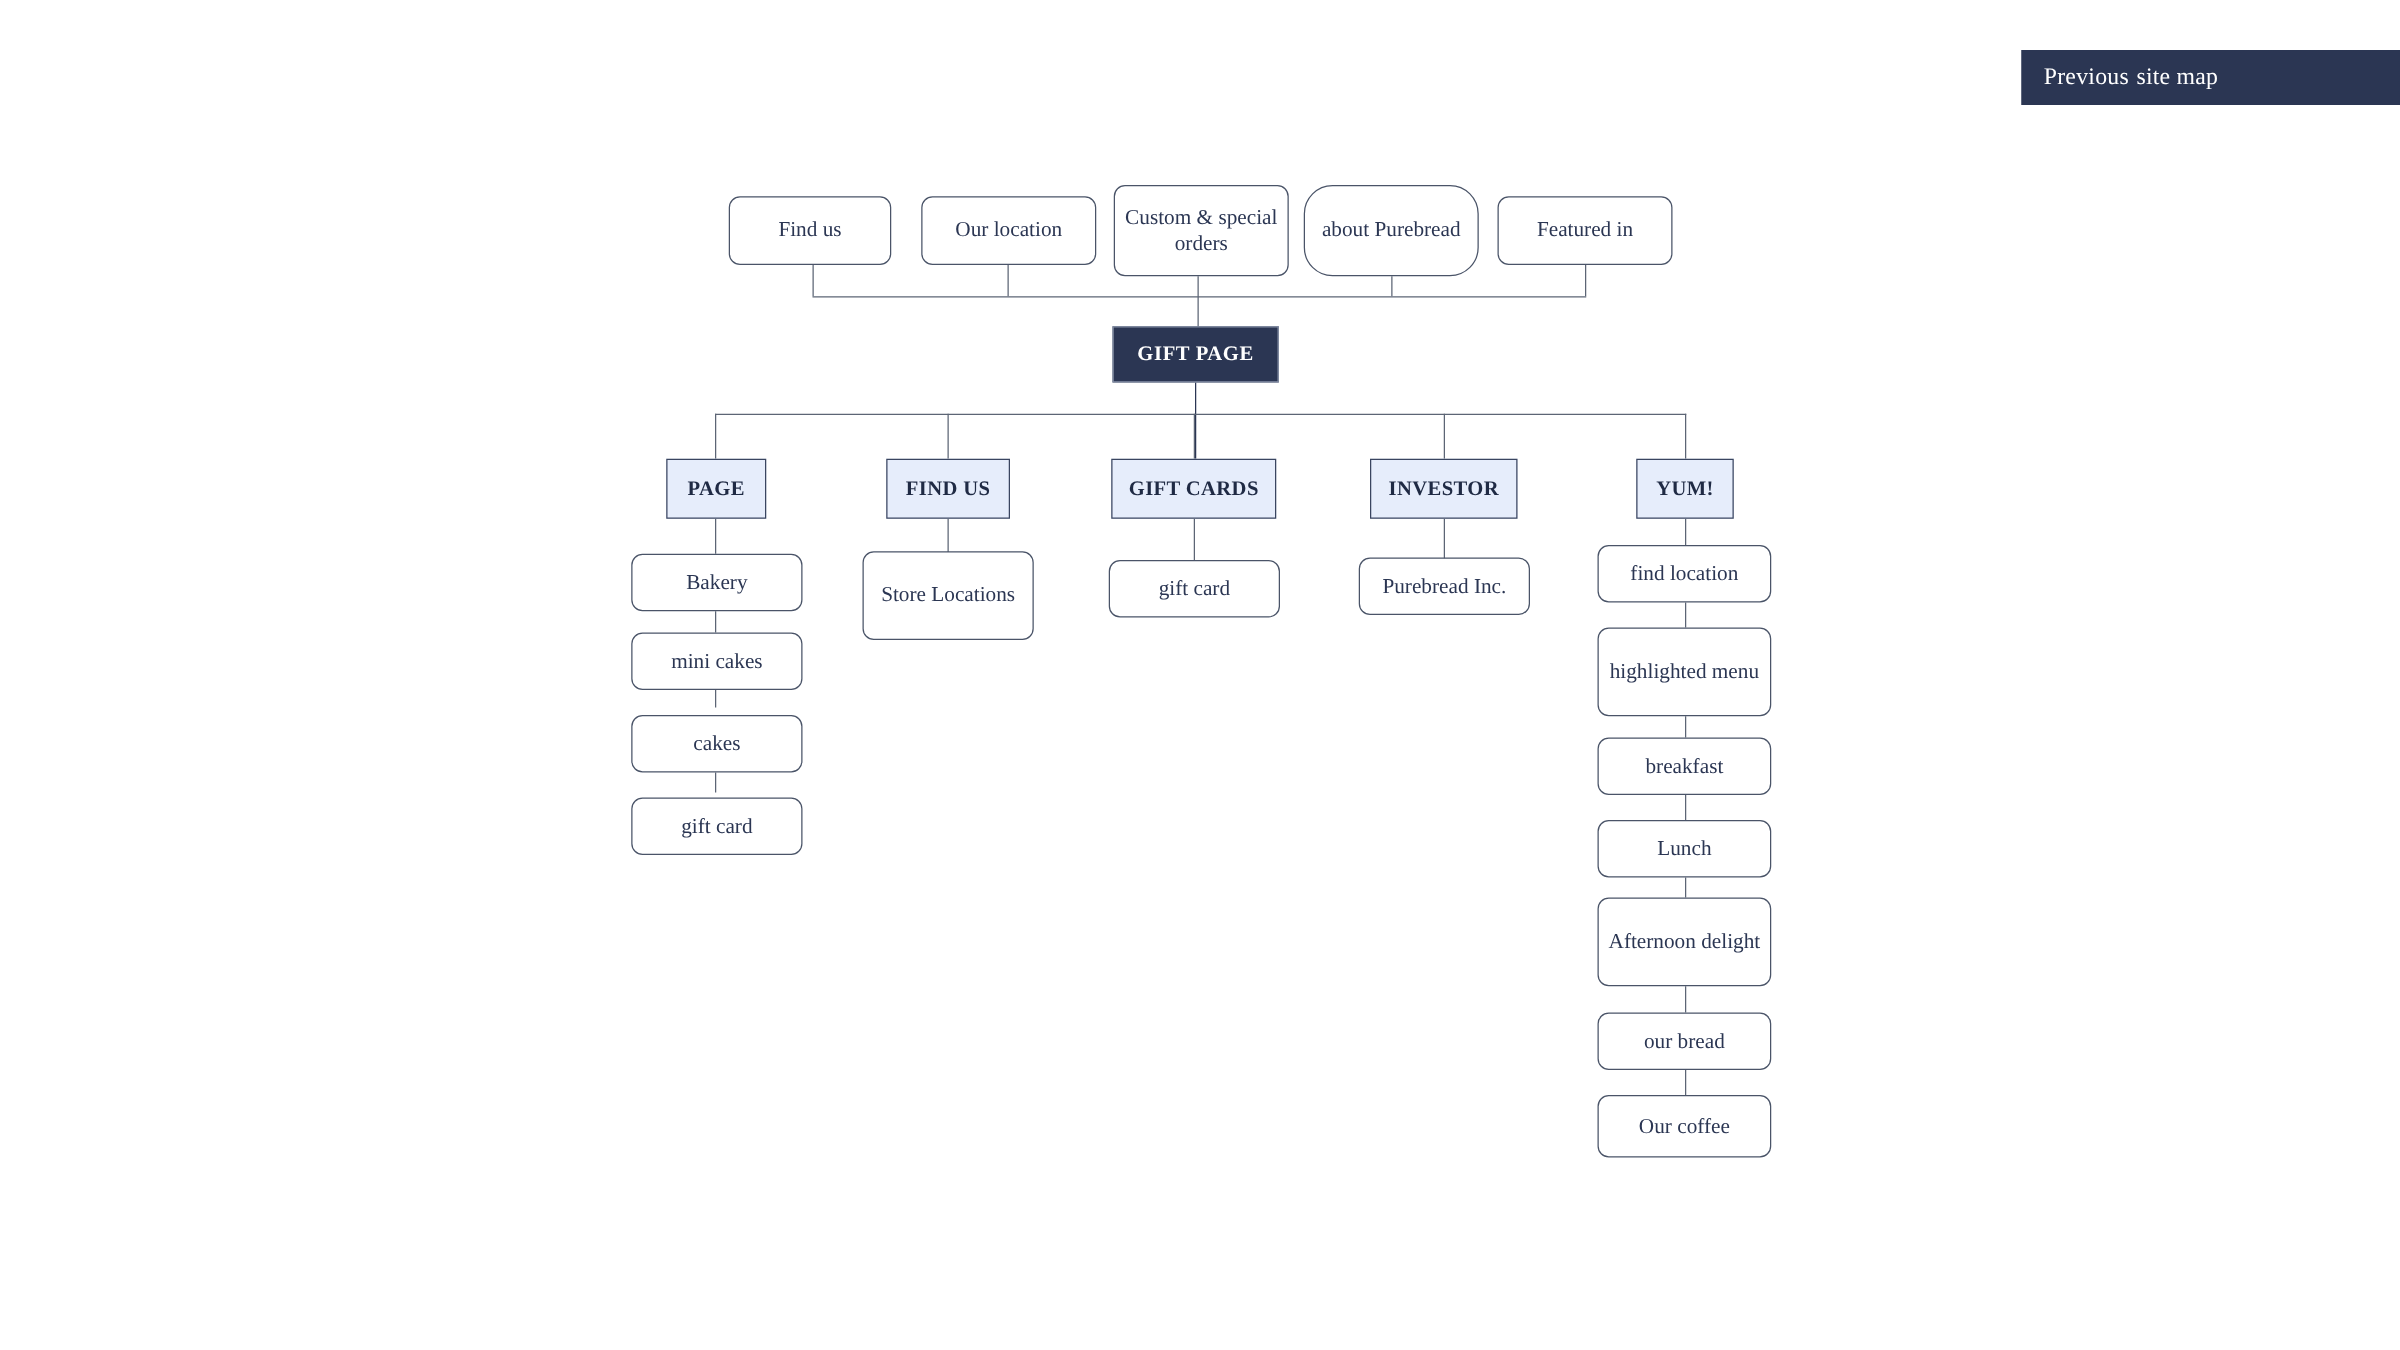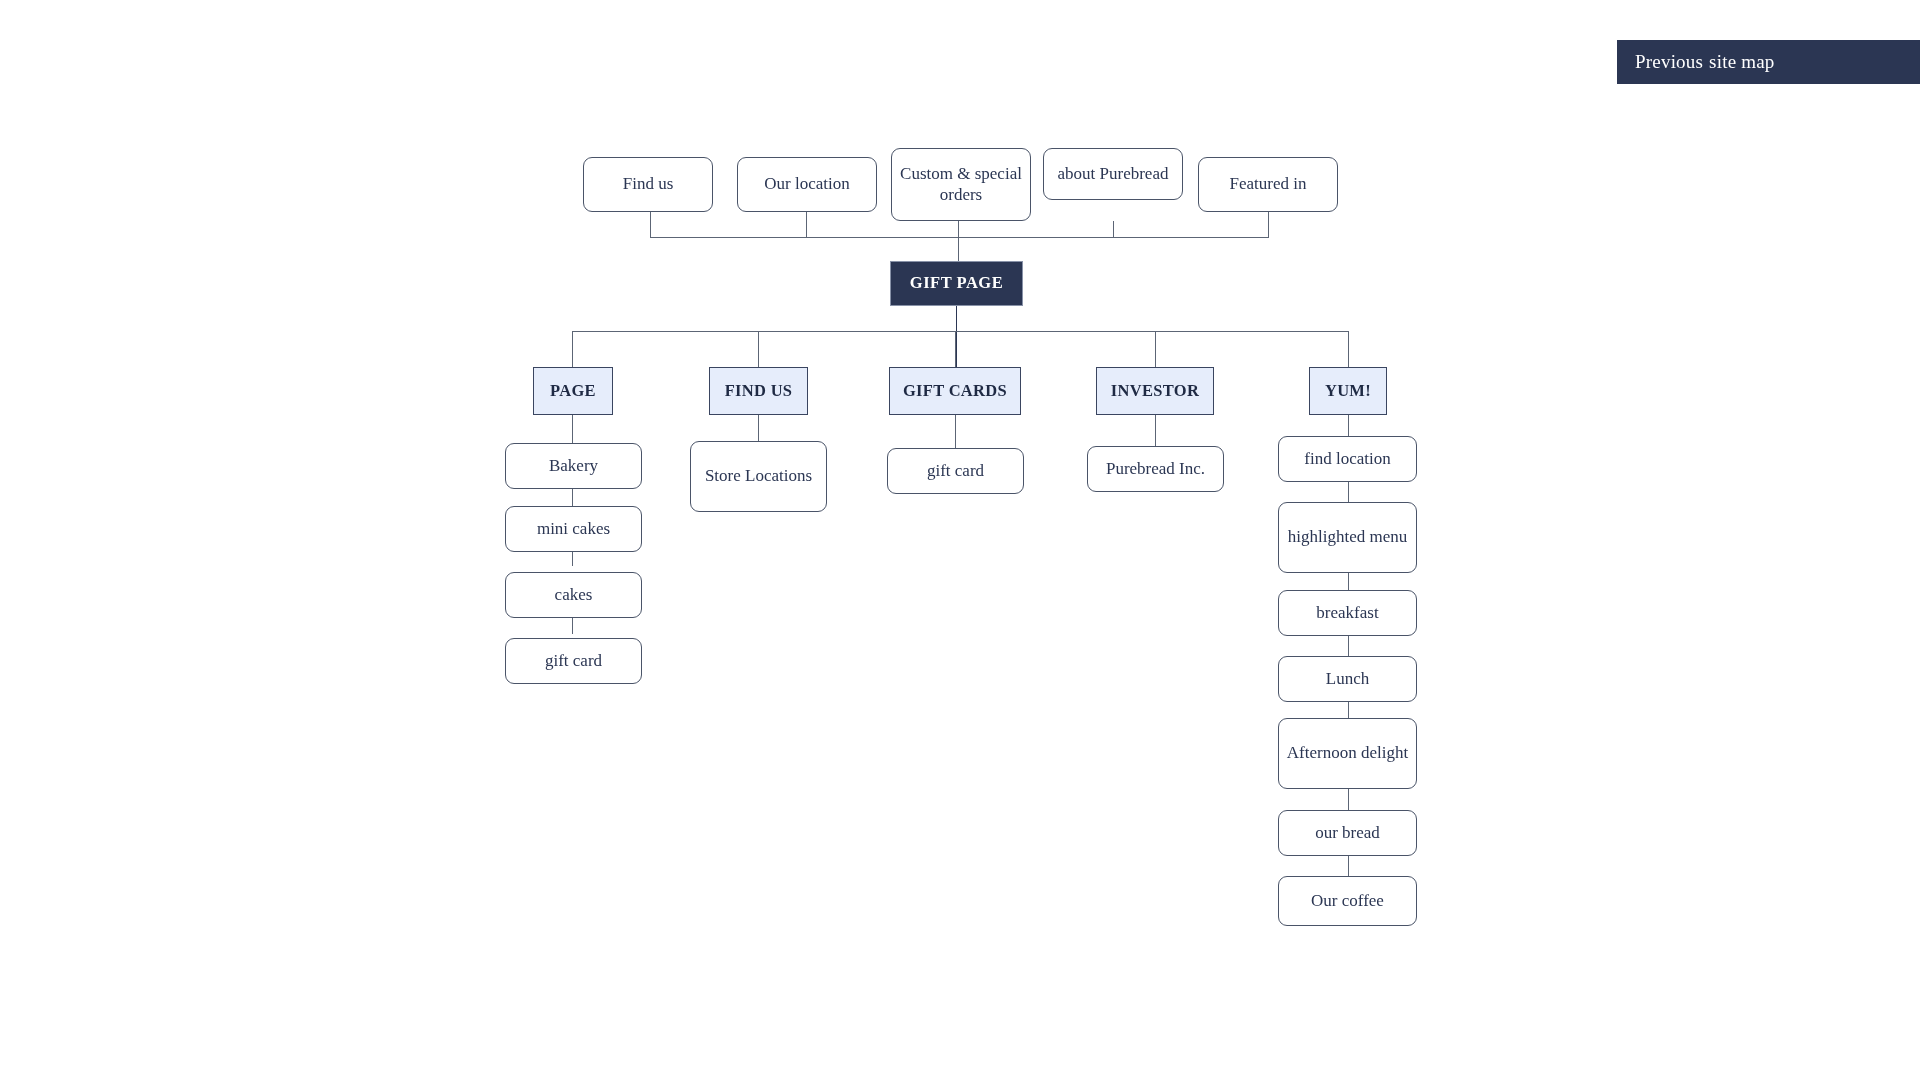--- a/index.html
+++ b/index.html
@@ -114,21 +114,21 @@
   </div>
 
   <div class="node plain" style="left:737px; top:157px; width:140px; height:55px;">
     <span>Our location</span>
   </div>
 
   <div class="node plain" style="left:891px; top:148px; width:140px; height:73px;">
     <span>Custom &amp; special orders</span>
   </div>
 
-  <div class="node plain" style="left:1043px; top:148px; width:140px; height:52px;">
+  <div class="node plain" style="left:1043px; top:148px; width:140px; height:73px;border-radius:23px;">
     <span>about Purebread</span>
   </div>
 
   <div class="node plain" style="left:1198px; top:157px; width:140px; height:55px;">
     <span>Featured in</span>
   </div>
 
   <div class="conn v" style="left:650px; top:212px; height:25px;"></div>
   <div class="conn v" style="left:806px; top:212px; height:25px;"></div>
   <div class="conn v" style="left:958px; top:221px; height:62px;"></div>

